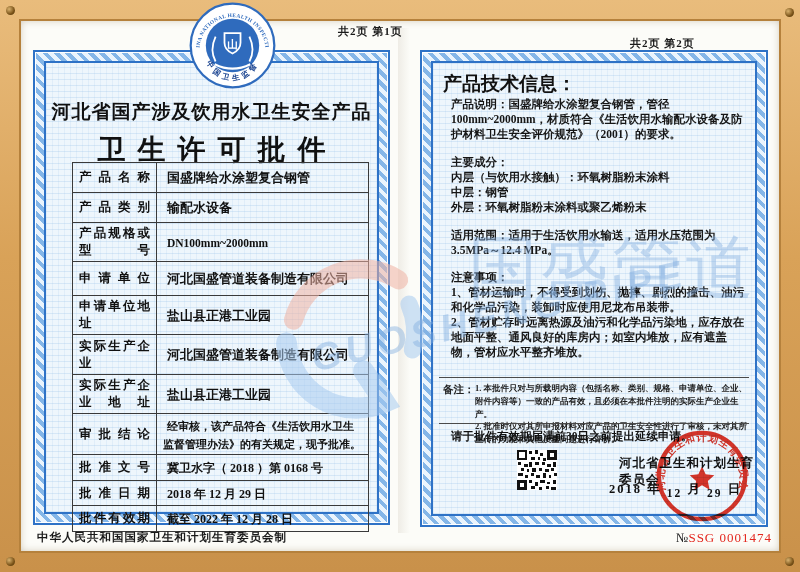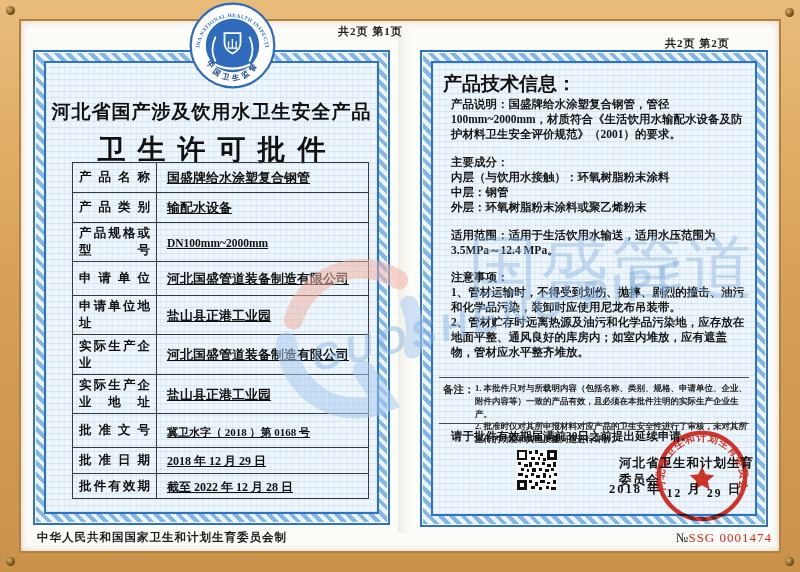--- a/index.html
+++ b/index.html
@@ -19,33 +19,33 @@
          border-image:repeating-linear-gradient(45deg,#84b6e8 0 4px,#eaf4fd 4px 8px) 8; }
   .inner { position:relative; width:100%; height:100%; border:2px solid #2e72c6;
            background-color:#eef6fc;
            background-image:repeating-linear-gradient(0deg, rgba(140,185,230,.25) 0 1px, transparent 1px 6px),
                             repeating-linear-gradient(90deg, rgba(140,185,230,.14) 0 1px, transparent 1px 6px); }
   #page1 { left:33px; top:50px; width:357px; height:475px; }
   #page2 { left:420px; top:50px; width:348px; height:477px; }
 
   .page-header { position:absolute; font-size:11px; font-weight:700; color:#1a1a1a; letter-spacing:1px; z-index:6; }
   #ph1 { left:338px; top:24px; }
-  #ph2 { left:665px; top:36px; }
+  #ph2 { left:630px; top:36px; }
 
   
   .title1 { margin-top:36px; text-align:center; font-size:19px; font-weight:700; color:#111; letter-spacing:1px; }
   .title2 { margin-top:6px; text-align:center; font-size:28px; font-weight:700; color:#111;
             letter-spacing:12px; padding-left:12px; }
   table.cert { position:absolute; left:26px; top:99px; width:297px; border-collapse:collapse;
                color:#111; }
   table.cert td { border:1px solid #3a3a3a; vertical-align:middle; padding:2px 6px; }
   td.lblcell { width:84px; }
   .lbl { display:block; width:100%; text-align:justify; text-align-last:justify;
          font-weight:700; font-size:12.5px; }
-  .val { font-weight:700; font-size:13px; padding-left:4px;text-decoration:underline; }
+  .val { font-weight:700; font-size:13px; padding-left:4px; }
   tr:nth-child(1){height:30px} tr:nth-child(2){height:30px} tr:nth-child(3){height:30px}
   tr:nth-child(4){height:34px} tr:nth-child(5){height:38px} tr:nth-child(6){height:40px}
   tr:nth-child(7){height:36px} tr:nth-child(8){height:34px} tr:nth-child(9){height:26px}
   tr:nth-child(10){height:25px} tr:nth-child(11){height:26px}
   tr:nth-child(3) .val { font-size:11.5px; }
   tr:nth-child(8) .val { font-size:11px; line-height:1.35; text-indent:1.6em; }
   tr:nth-child(9) .val, tr:nth-child(11) .val { font-size:12px; }
   tr:nth-child(10) .val { font-size:12px; text-align:center; }
 
   
@@ -144,20 +144,26 @@
                 <td class="lblcell">
                   <span class="lbl">实际生产企业</span>
                 </td>
                 <td><span class="val">河北国盛管道装备制造有限公司</span></td>
               </tr>
           <tr>
                 <td class="lblcell">
                   <span class="lbl">实际生产企业地址</span>
                 </td>
                 <td><span class="val">盐山县正港工业园</span></td>
+              </tr>
+          <tr>
+                <td class="lblcell">
+                  <span class="lbl">审批结论</span>
+                </td>
+                <td><span class="val">经审核，该产品符合《生活饮用水卫生监督管理办法》的有关规定，现予批准。</span></td>
               </tr>
           <tr>
                 <td class="lblcell">
                   <span class="lbl">批准文号</span>
                 </td>
                 <td><span class="val">冀卫水字（ 2018 ）第 0168 号</span></td>
               </tr>
           <tr>
                 <td class="lblcell">
                   <span class="lbl">批准日期</span>

